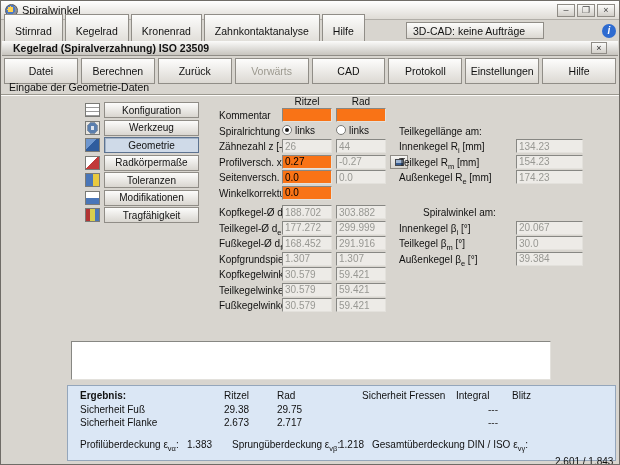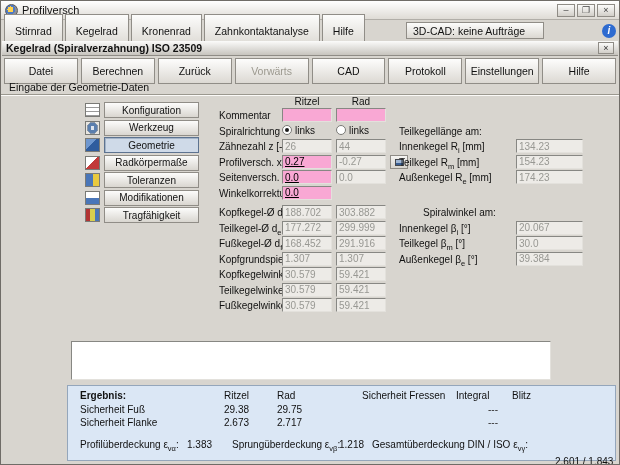--- a/index.html
+++ b/index.html
@@ -22,21 +22,21 @@
   .menubar{position:absolute;top:21px;left:3px;right:3px;height:17px;display:flex;align-items:center;gap:2px;}
   .menu-btn{height:17px;padding:16px 10px;border:1px solid #908d87;background:linear-gradient(#fcfcfb,#dbd8d2);
             display:flex;align-items:center;font-size:10.5px;white-space:nowrap;}
   .cad-box{margin-left:auto;height:17px;width:138px;border:1px solid #908d87;background:linear-gradient(#fcfcfb,#dbd8d2);
            display:flex;align-items:center;padding:0 6px;font-size:10.5px;white-space:nowrap;}
   .info-icon{width:14px;height:14px;border-radius:50%;background:#2e6bd0;color:#fff;font-size:10px;font-weight:bold;
              font-style:italic;text-align:center;line-height:14px;margin-left:56px;flex:0 0 14px;}
 
   
   .frame-bar{position:absolute;top:40px;left:1px;right:1px;height:15px;background:linear-gradient(#fbfbfa,#c7c4be);
-             border-bottom:1px solid #8f8c86;display:flex;align-items:center;padding:0 4px;}
+             border-bottom:1px solid #8f8c86;display:flex;align-items:center;padding:0 11px;}
   .frame-title{font-weight:bold;font-size:10.5px;}
   .frame-close{margin-left:auto;width:16px;height:12px;border:1px solid #8f8c86;background:linear-gradient(#fbfbfa,#d2cfc9);
                font-size:9px;line-height:10px;text-align:center;color:#333;}
 
   
   .toolbar{position:absolute;top:57px;left:3px;right:3px;height:26px;display:flex;gap:3px;}
   .tool-btn{flex:1;border:1px solid #908d87;background:linear-gradient(#fdfdfc,#dcd9d3);font-size:10.5px;
             display:flex;align-items:center;justify-content:center;white-space:nowrap;}
   .tool-btn.disabled{color:#9c998f;}
 
@@ -62,21 +62,21 @@
   
   .col-head{position:absolute;top:95px;width:50px;text-align:center;font-size:10px;}
   .form{position:absolute;left:218px;top:107px;width:200px;}
   .frow{position:relative;height:15.5px;}
   .frow.gap{margin-top:4px;}
   .flabel{position:absolute;left:0;top:2px;font-size:10px;white-space:nowrap;}
   sub{font-size:7.5px;}
   .fld{position:absolute;top:0;height:14px;width:50px;border:1px solid;border-color:#878783 #e3e1dc #e3e1dc #878783;
        font-size:10px;padding:0 2px;font-family:"Liberation Sans",sans-serif;}
   .f1{left:63px;} .f2{left:117px;}
-  .fld.edit{background:#f9a8d4;color:#000;text-decoration:underline;}
+  .fld.edit{background:#f97316;color:#000;}
   .fld.ro{background:#edebe7;color:#989893;}
   .mini-btn{position:absolute;left:171px;top:0;width:18px;height:14px;border:1px solid #8f8c86;
             background:linear-gradient(#f6f5f3,#d6d3cd);}
   .mini-btn .glyph{position:absolute;left:4px;top:3px;width:9px;height:7px;
             background:linear-gradient(180deg,#9fb6d4 0 3px,#3a5f93 3px);border:1px solid #44474c;}
   .radio{position:absolute;top:1px;display:flex;align-items:center;gap:3px;font-size:10px;}
   .r1{left:63px;} .r2{left:117px;}
   .circ{width:10px;height:10px;border-radius:50%;border:1px solid #7a7a76;background:#fff;position:relative;flex:0 0 10px;}
   .radio.checked .circ::after{content:"";position:absolute;left:2px;top:2px;width:4px;height:4px;border-radius:50%;background:#1a1a1a;}
 
@@ -97,21 +97,21 @@
   .res-abs{position:absolute;white-space:nowrap;}
   .dashes{width:70px;text-align:center;color:#333;}
 </style>
 </head>
 <body>
 
 <div class="window">
 
   <div class="titlebar">
     <span class="app-icon"></span>
-    <span class="title-text">Profilversch</span>
+    <span class="title-text">Spiralwinkel</span>
     <span class="win-btns">
       <span class="win-btn">–</span>
       <span class="win-btn">❐</span>
       <span class="win-btn">×</span>
     </span>
   </div>
 
   <div class="menubar">
     <span class="menu-btn">Stirnrad</span>
     <span class="menu-btn">Kegelrad</span>

